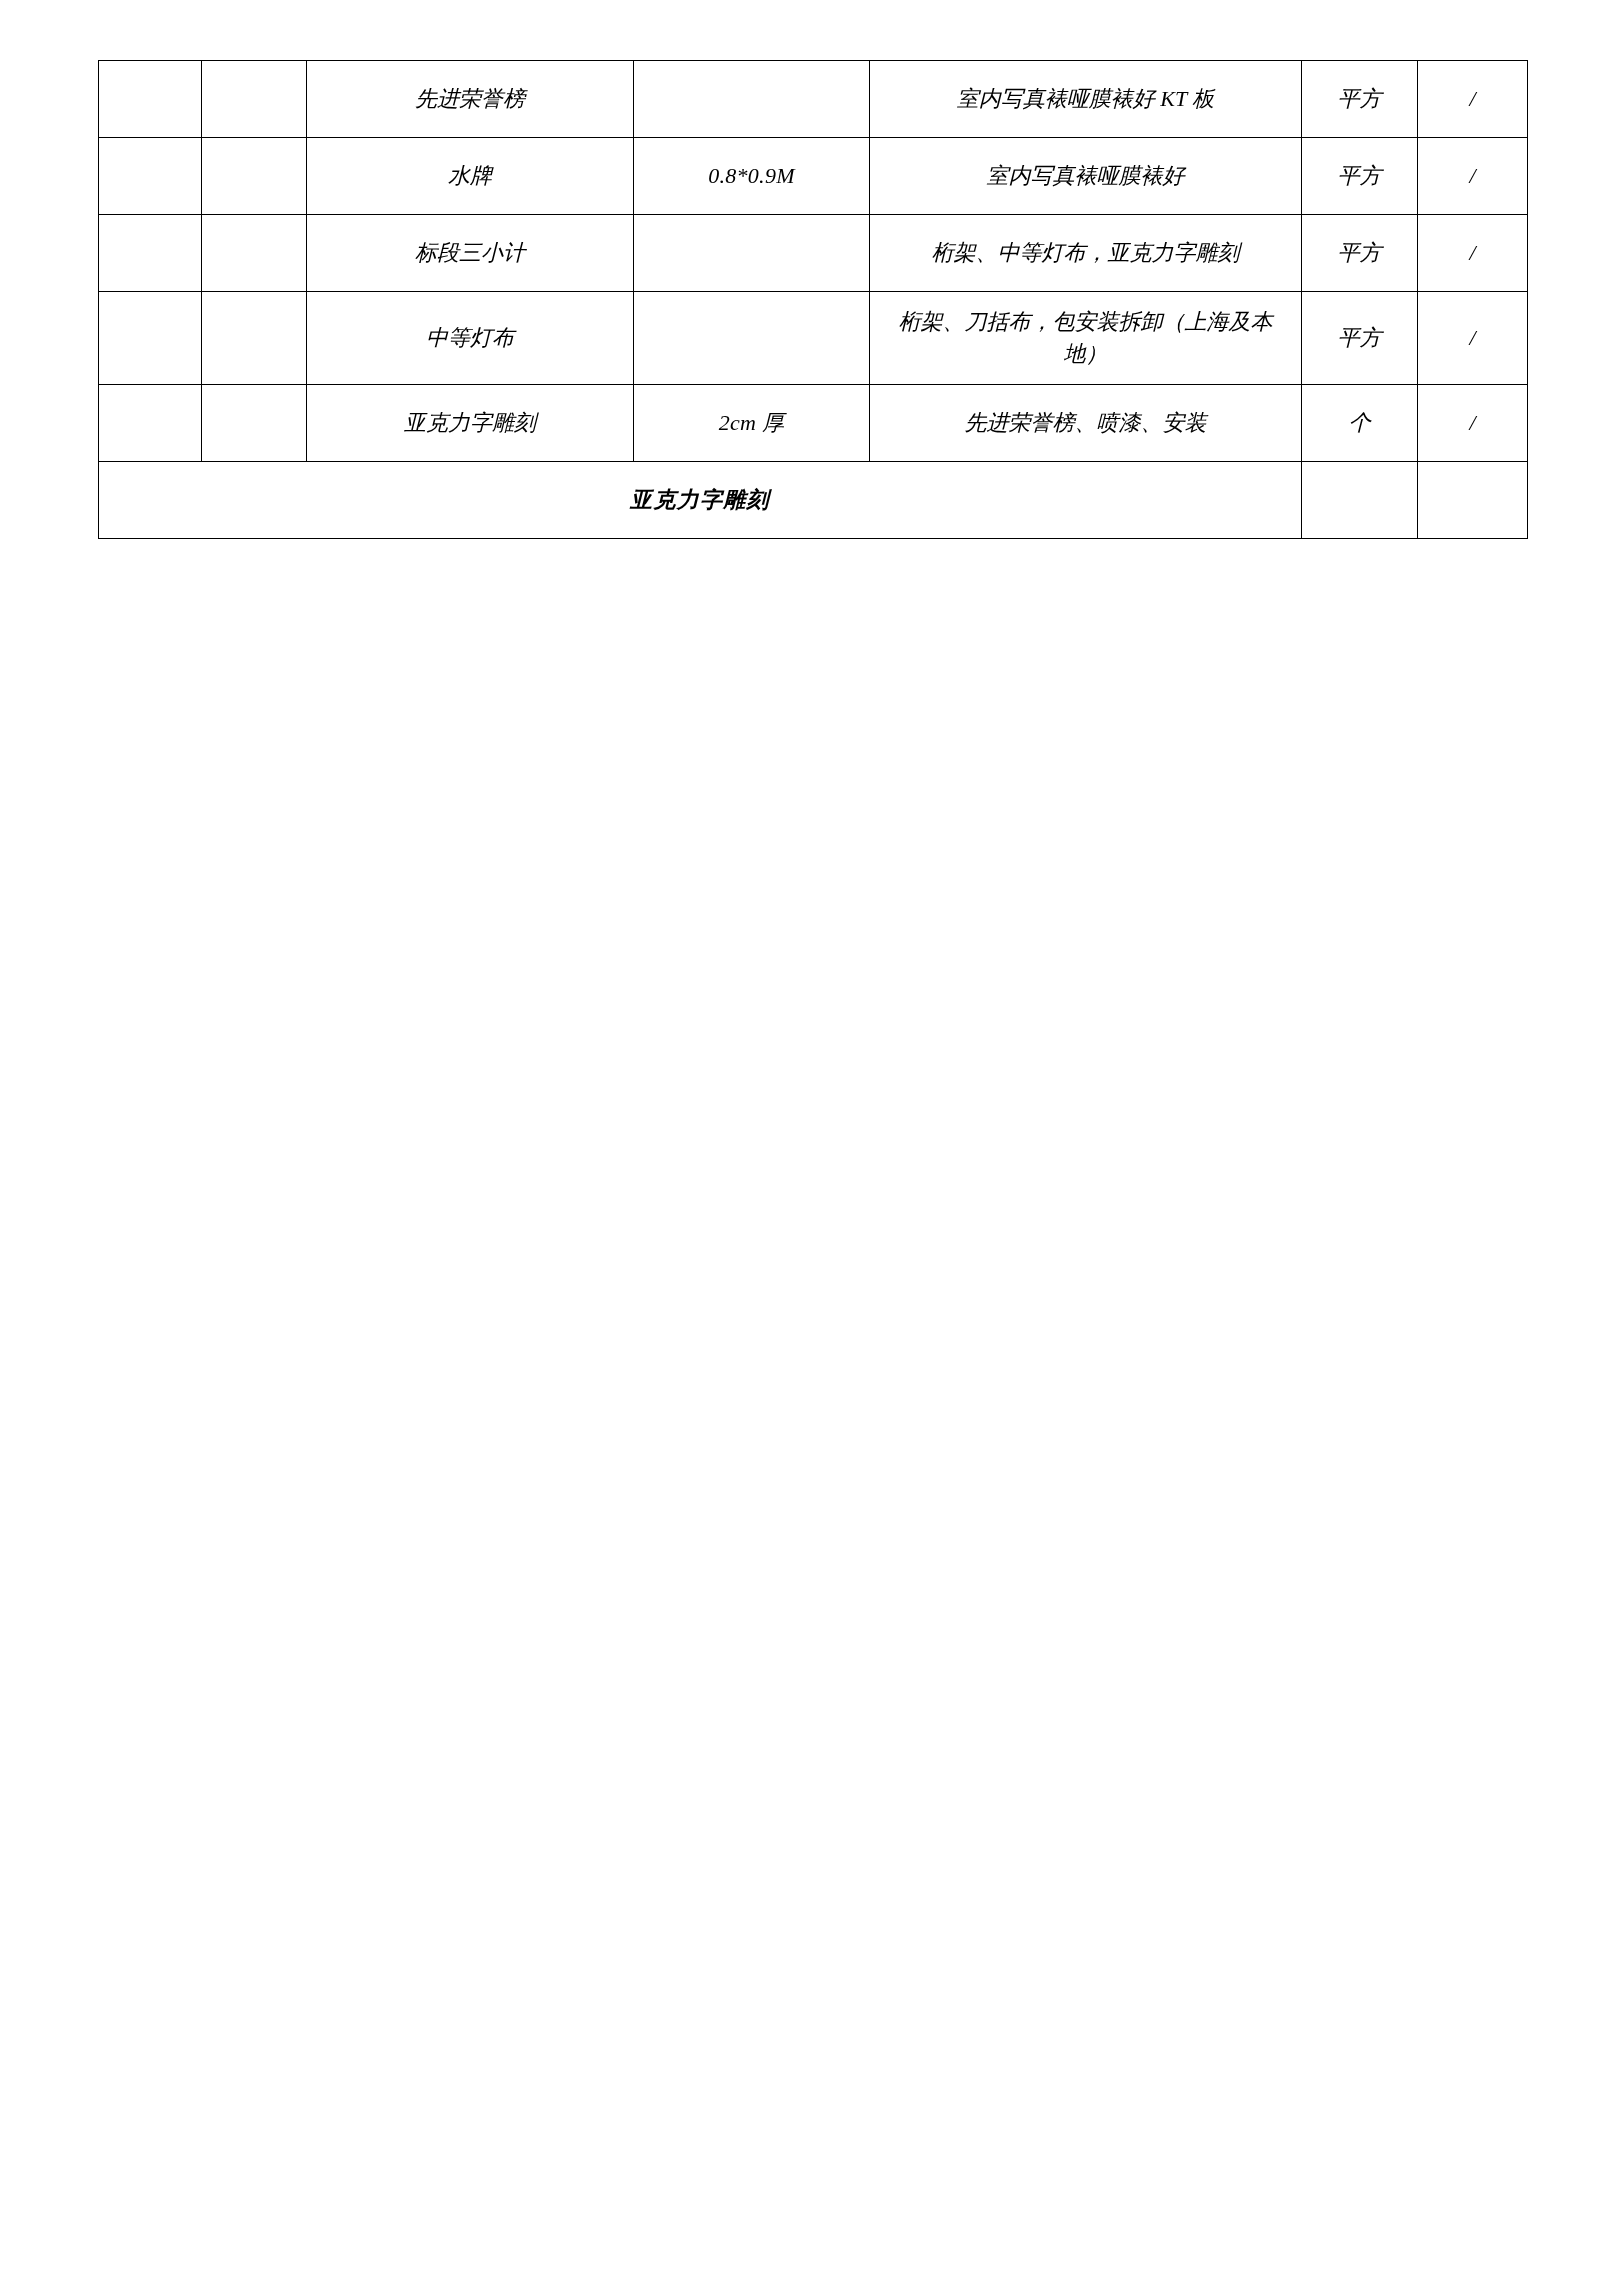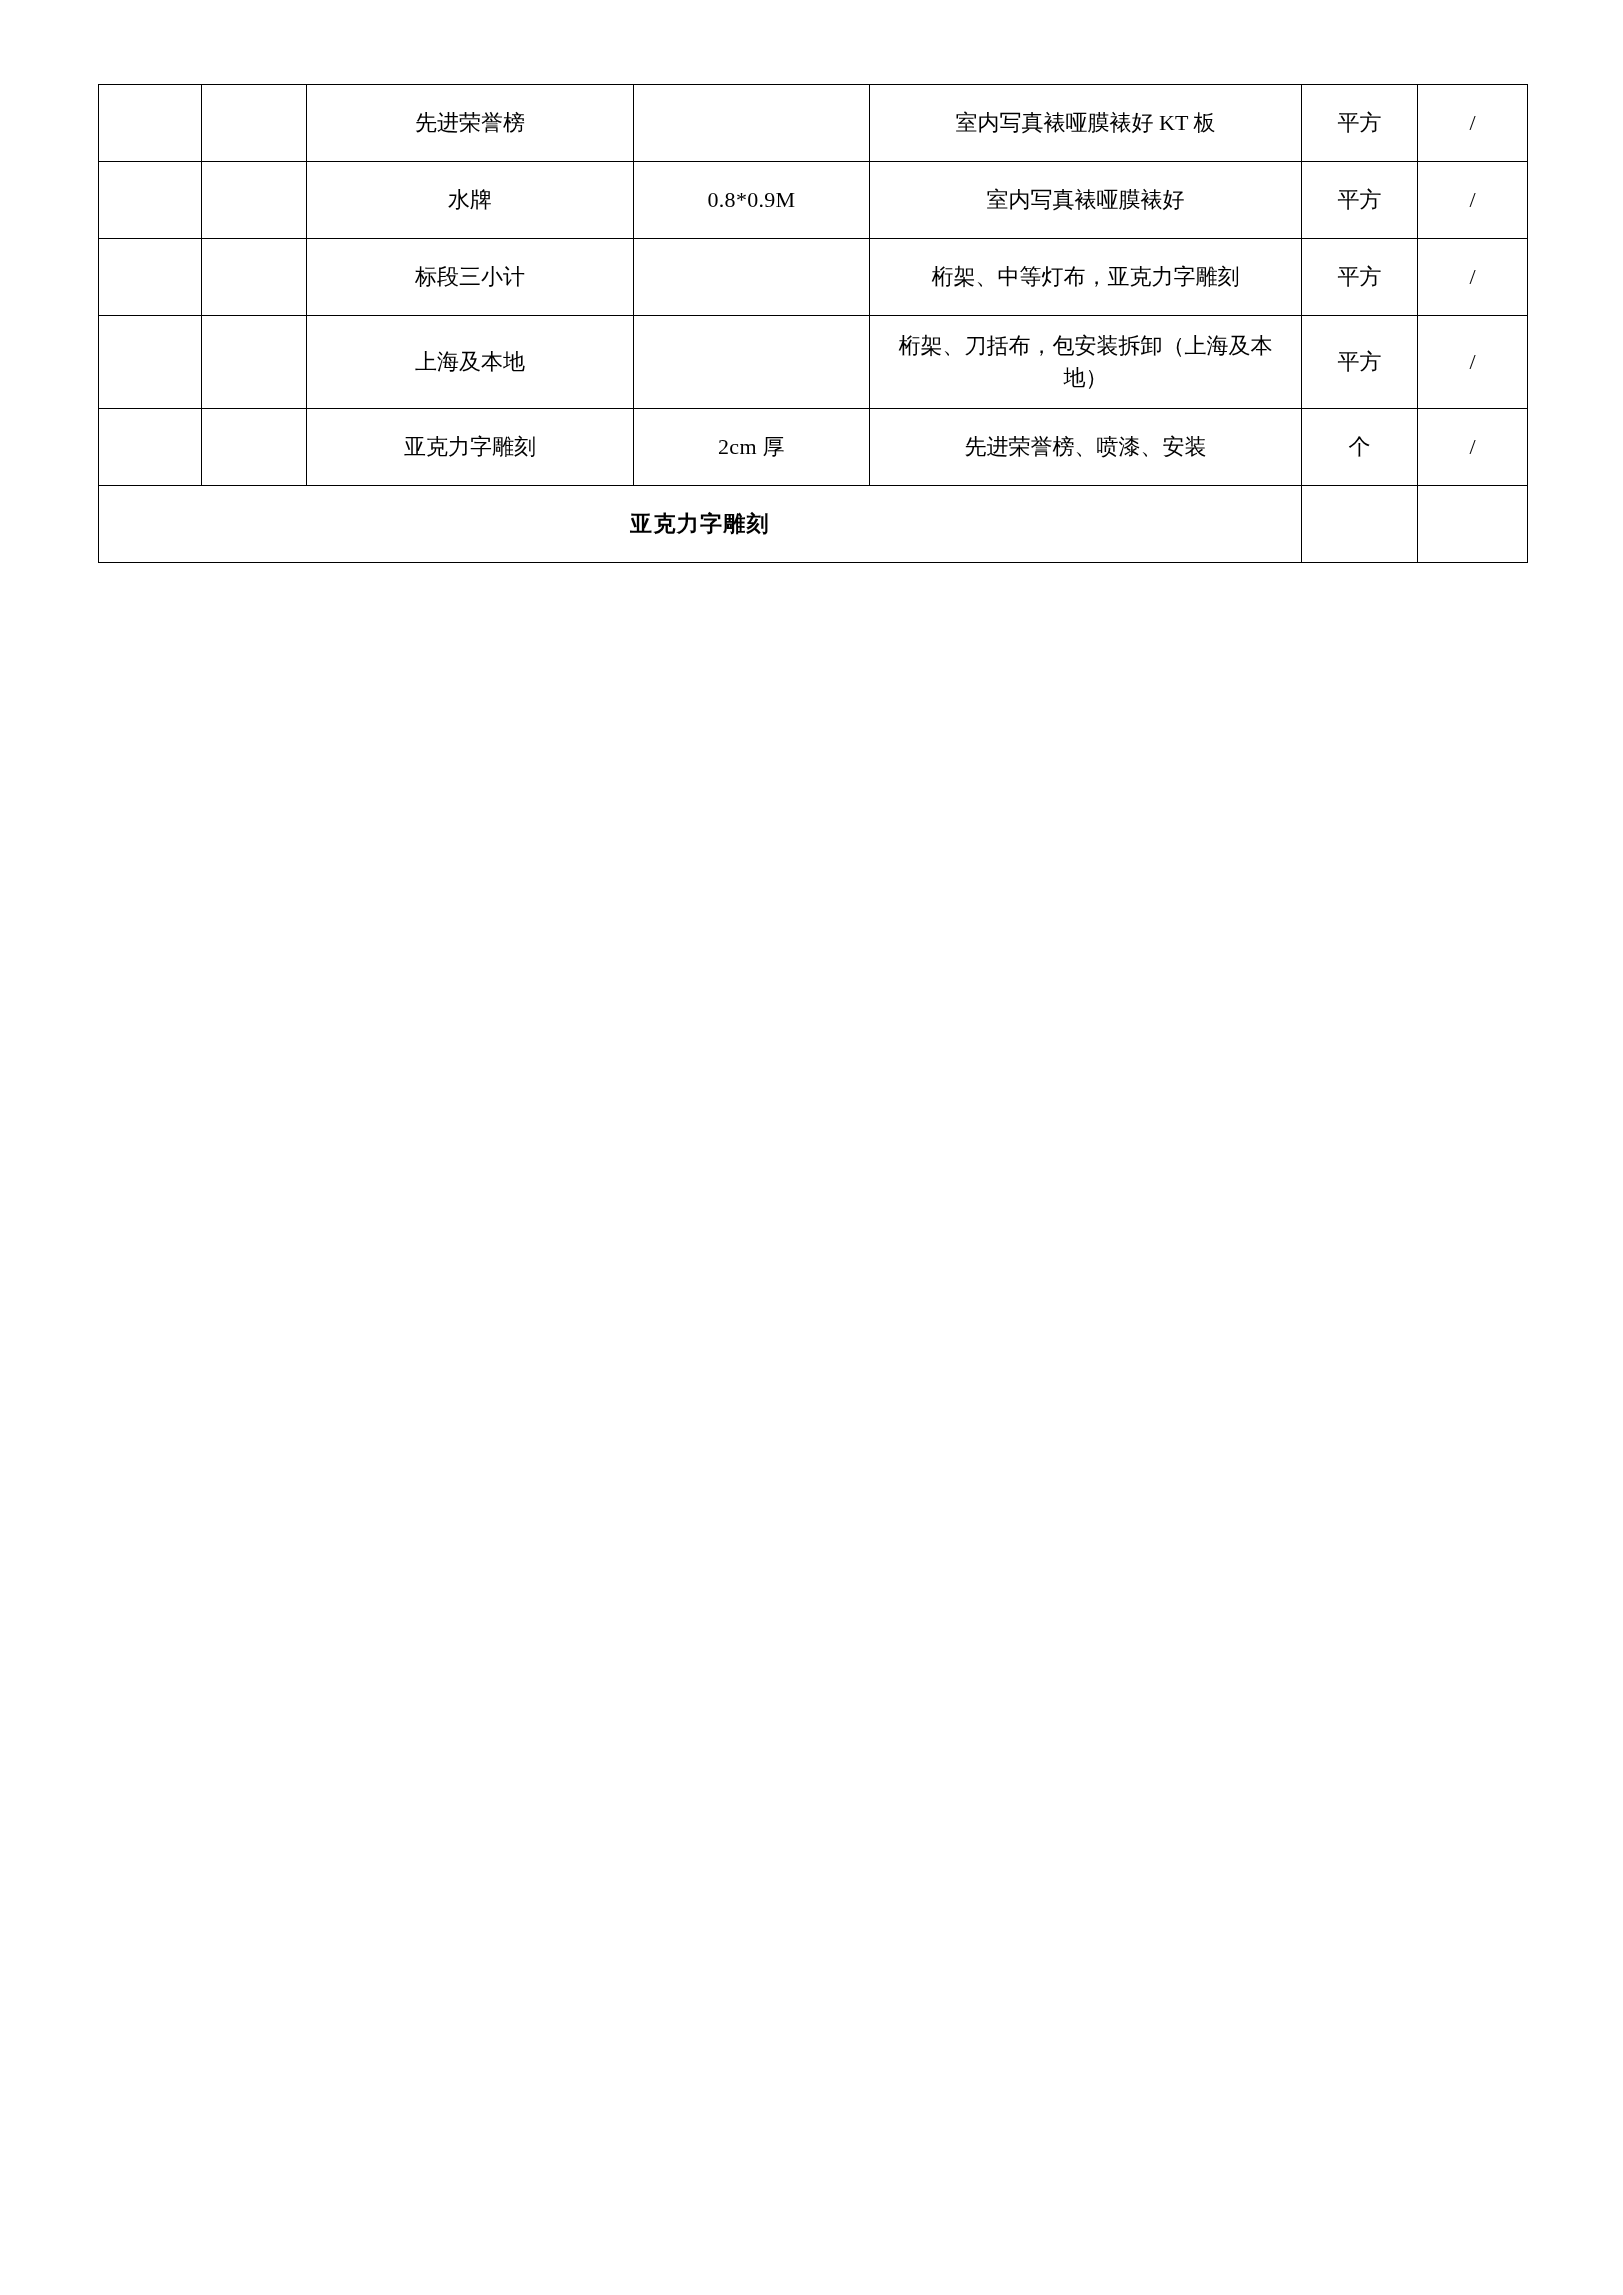--- a/index.html
+++ b/index.html
@@ -12,21 +12,22 @@
     height: 2295px;
     font-family: "Liberation Serif", "DejaVu Serif", serif;
     color: #000000;
     -webkit-font-smoothing: antialiased;
   }
   .page {
     position: relative;
     width: 1623px;
     height: 2295px;
     box-sizing: border-box;
-    padding: 84px 98px 0 98px;
+    padding: 60px 98px 0 98px;
+    font-style: italic;
   }
   table.doc-table {
     border-collapse: collapse;
     width: 1429px;
     table-layout: fixed;
   }
   table.doc-table td {
     border: 1.3px solid #000000;
     padding: 6.5px 7.9px;
     font-size: 22px;
@@ -104,21 +105,21 @@
         <td>标段三小计</td>
         <td class="spec-cell"></td>
         <td class="desc-cell">桁架、中等灯布，亚克力字雕刻</td>
         <td>平方</td>
         <td class="slash">/</td>
       </tr>
 
       <tr class="row-two-line">
         <td class="cell-empty"></td>
         <td class="cell-empty"></td>
-        <td>上海及本地</td>
+        <td>中等灯布</td>
         <td class="spec-cell"></td>
         <td class="desc-cell">桁架、刀括布，包安装拆卸（上海及本地）</td>
         <td>平方</td>
         <td class="slash">/</td>
       </tr>
 
       <tr class="row-tall">
         <td class="cell-empty"></td>
         <td class="cell-empty"></td>
         <td>亚克力字雕刻</td>

